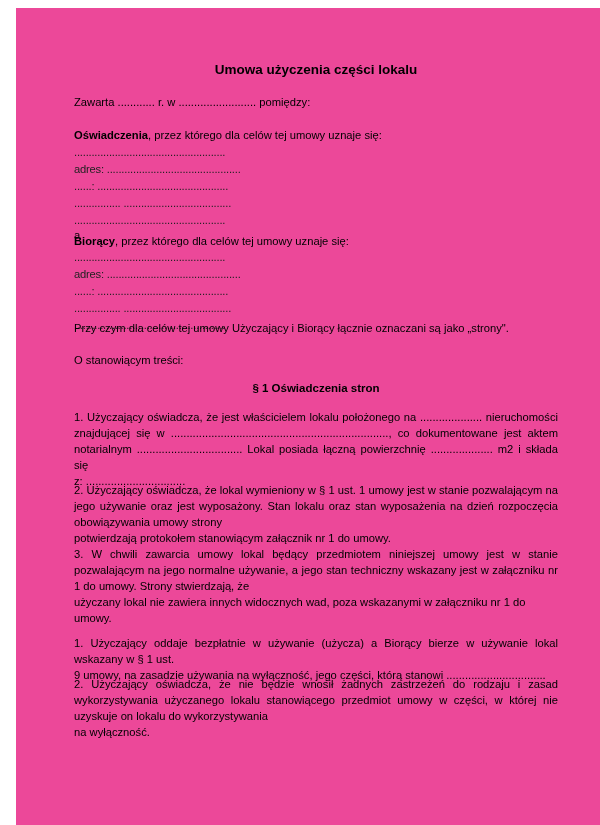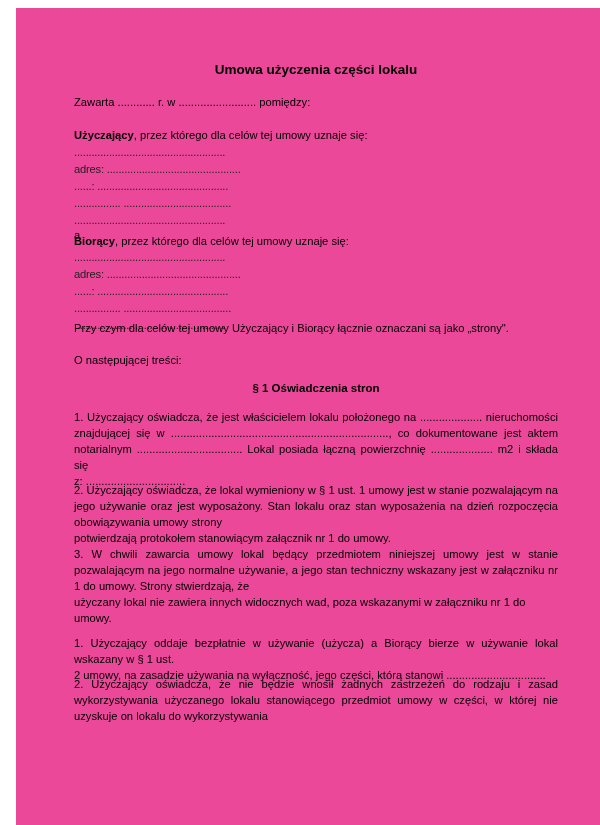--- a/index.html
+++ b/index.html
@@ -29,42 +29,42 @@
 </head>
 <body>
 
 <div class="page">
 
   <div class="title">Umowa użyczenia części lokalu</div>
 
   <div class="line" style="top:87px">Zawarta ............ r. w ......................... pomiędzy:</div>
 
   <div class="line" style="top:120px">
-    <span class="bold">Użyczający</span><span>, przez którego dla celów tej umowy uznaje się:</span>
+    <span class="bold">Oświadczenia</span><span>, przez którego dla celów tej umowy uznaje się:</span>
   </div>
   <div class="line dots" style="top:137px">....................................................</div>
   <div class="line dots" style="top:154px">adres: ..............................................</div>
   <div class="line dots" style="top:171px">......: .............................................</div>
   <div class="line dots" style="top:188px">................ .....................................</div>
   <div class="line dots" style="top:205px">....................................................</div>
 
   <div class="line" style="top:220px">a</div>
 
   <div class="line" style="top:224px; top:226px">
     <span class="bold">Biorący</span><span>, przez którego dla celów tej umowy uznaje się:</span>
   </div>
   <div class="line dots" style="top:242px">....................................................</div>
   <div class="line dots" style="top:259px">adres: ..............................................</div>
   <div class="line dots" style="top:276px">......: .............................................</div>
   <div class="line dots" style="top:293px">................ .....................................</div>
   <div class="line dots" style="top:310px">....................................................</div>
 
   <div class="line" style="top:314px; top:313px">Przy czym dla celów tej umowy Użyczający i Biorący łącznie oznaczani są jako „strony".</div>
 
-  <div class="line" style="top:345px">O następującej treści:</div>
+  <div class="line" style="top:345px">O stanowiącym treści:</div>
 
   <div class="heading" style="top:374px">§ 1 Oświadczenia stron</div>
 
   <div class="para" style="top:401px">
     <span>1. Użyczający oświadcza, że jest właścicielem lokalu położonego na .................... nieruchomości znajdującej się w ......................................................................, co dokumentowane jest aktem notarialnym .................................. Lokal posiada łączną powierzchnię .................... m2 i składa się</span>
     <span class="last">z: ................................</span>
   </div>
 
   <div class="para" style="top:474px">
     <span>2. Użyczający oświadcza, że lokal wymieniony w § 1 ust. 1 umowy jest w stanie pozwalającym na jego używanie oraz jest wyposażony.  Stan lokalu oraz stan wyposażenia na dzień rozpoczęcia obowiązywania umowy strony</span>
@@ -72,21 +72,22 @@
   </div>
 
   <div class="para" style="top:538px">
     <span>3. W chwili zawarcia umowy lokal będący przedmiotem niniejszej umowy jest w stanie pozwalającym na jego normalne używanie, a jego stan techniczny wskazany jest w załączniku nr 1 do umowy. Strony stwierdzają, że</span>
     <span class="last">użyczany lokal nie zawiera innych widocznych wad, poza wskazanymi w załączniku nr 1 do umowy.</span>
   </div>
 
 
   <div class="para" style="top:627px">
     <span>1. Użyczający oddaje bezpłatnie w używanie (użycza) a Biorący bierze w używanie lokal wskazany w § 1 ust.</span>
-    <span class="last">2 umowy, na zasadzie używania na wyłączność, jego części, którą stanowi ................................</span>
+    <span class="last">9 umowy, na zasadzie używania na wyłączność, jego części, którą stanowi ................................</span>
   </div>
 
   <div class="para" style="top:668px">
     <span>2. Użyczający oświadcza, że nie będzie wnosił żadnych zastrzeżeń do rodzaju i zasad wykorzystywania użyczanego lokalu stanowiącego przedmiot umowy w części, w której nie uzyskuje on lokalu do wykorzystywania</span>
+    <span class="last">na wyłączność.</span>
   </div>
 
 
 </div>
 
 </body></html>

